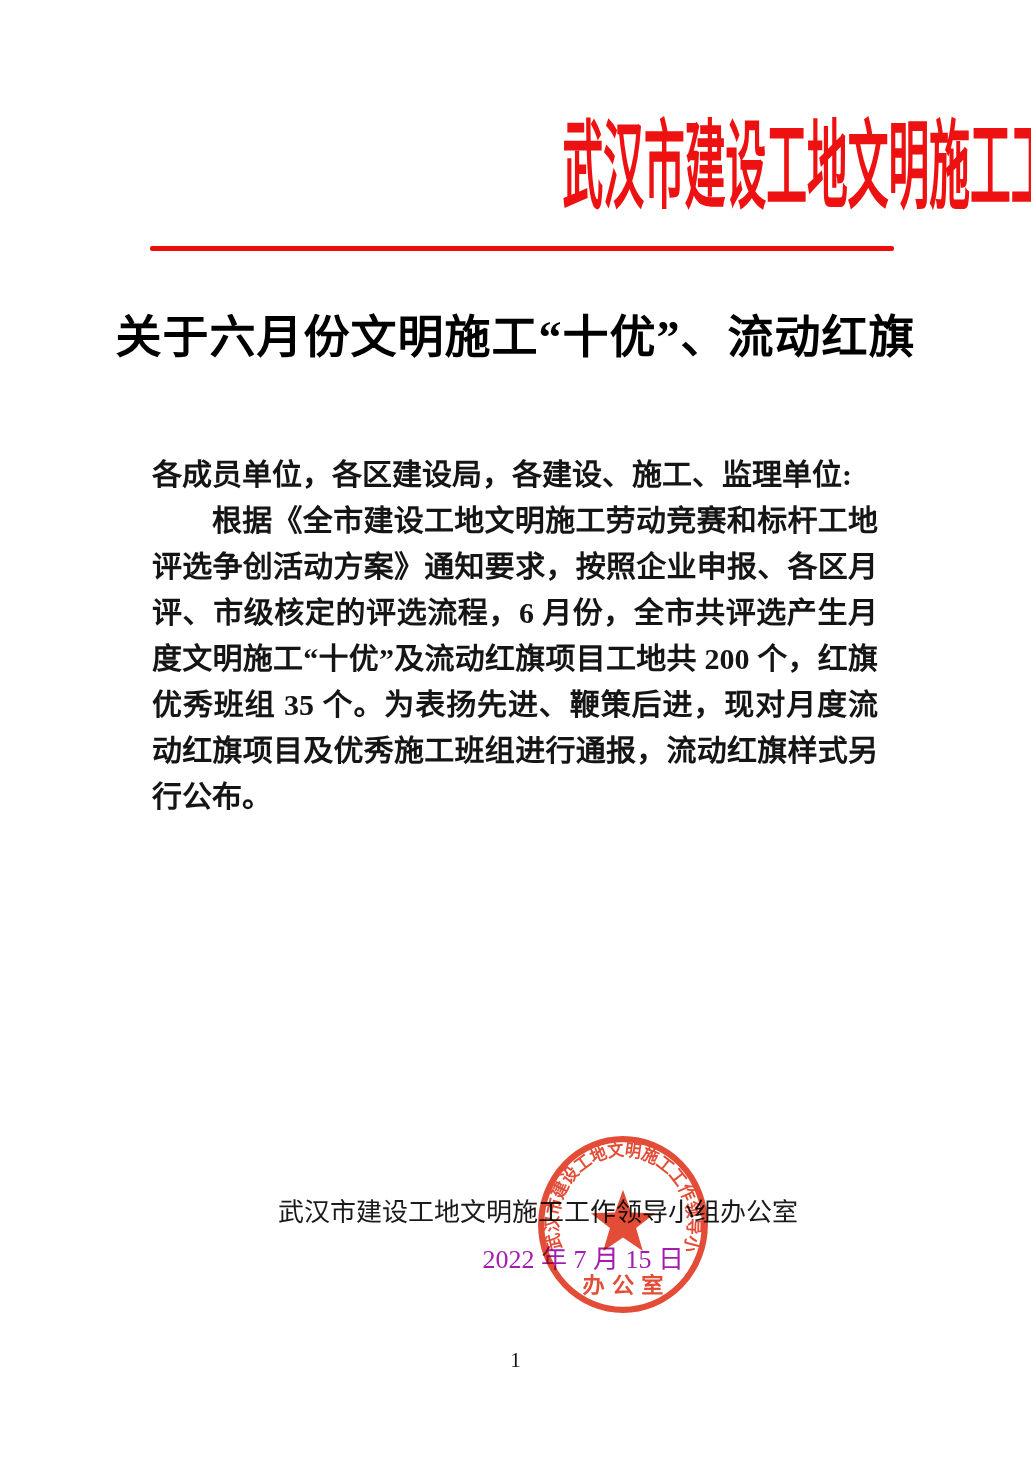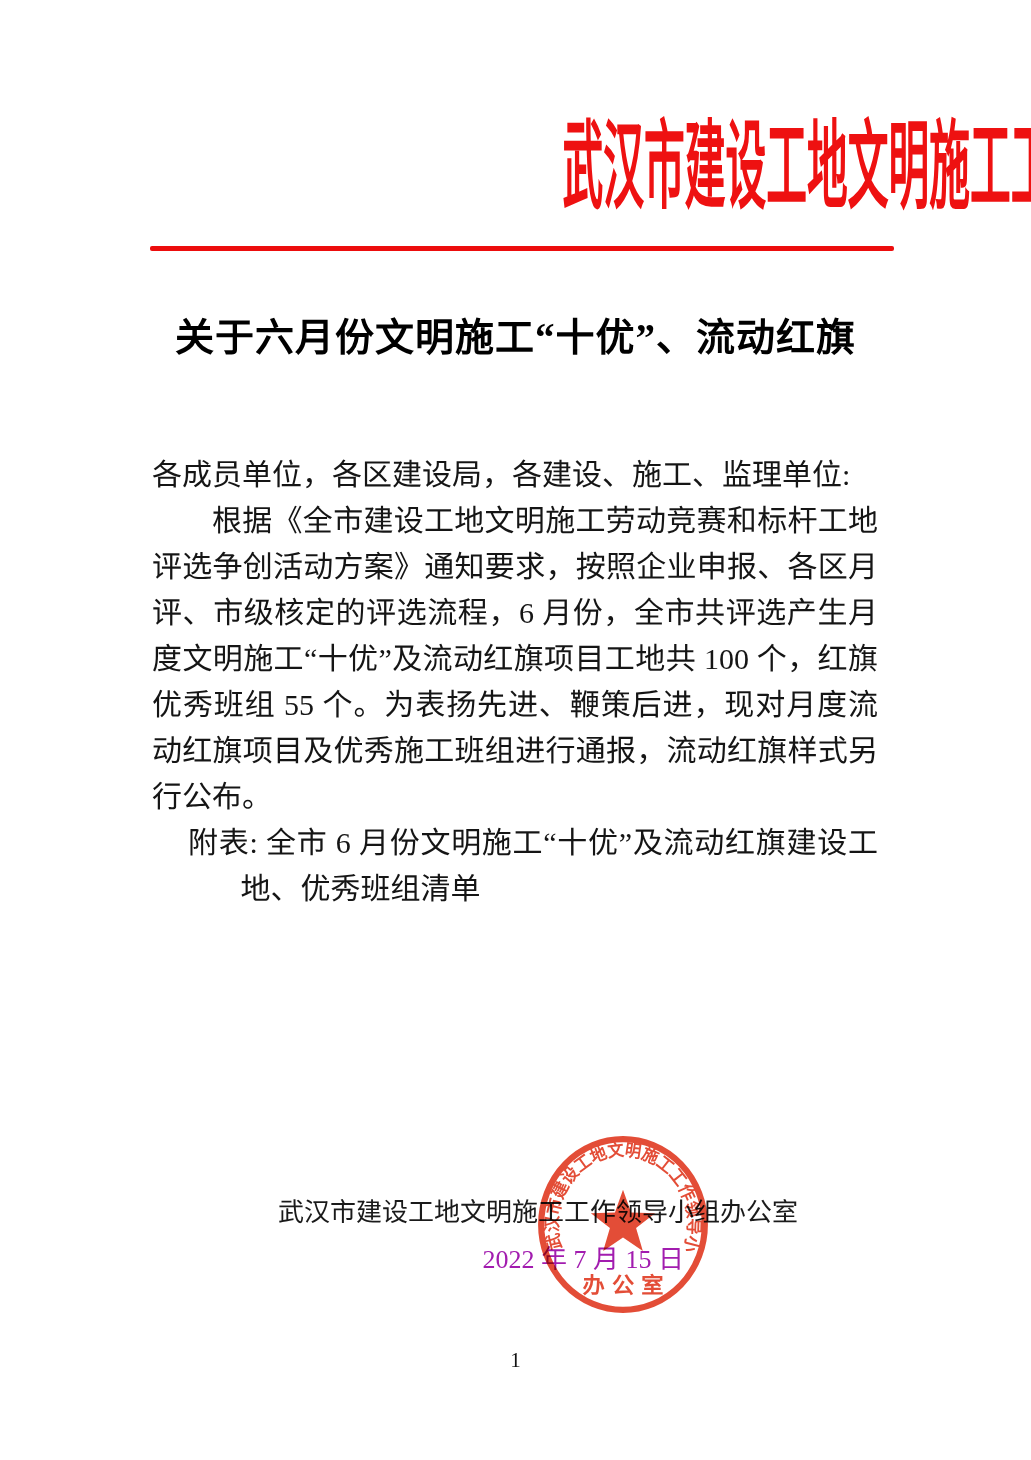--- a/index.html
+++ b/index.html
@@ -46,39 +46,39 @@
     border-radius: 2px;
   }
 
   
   .doc-title {
     position: absolute;
     top: 310px;
     left: 0;
     width: 100%;
     text-align: center;
-    font-size: 39px;
+    font-size: 46px;
     font-weight: bold;
     color: #000000;
     line-height: 56px;
     letter-spacing: 1px;
   }
 
   
   .doc-body {
     position: absolute;
     top: 452px;
     left: 152px;
     width: 726px;
     font-size: 30px;
     line-height: 46px;
     color: #151515;
     text-align: justify;
   }
-  .doc-body p { margin: 0; }
+  .doc-body p { margin: 0; font-weight: bold; }
   .para-indent { text-indent: 2em; }
   .para-attach {
     padding-left: 2.95em;
     text-indent: -1.75em;
   }
 
   
   .sig-org {
     position: absolute;
     top: 1191px;
@@ -131,22 +131,21 @@
   </div>
 
   <div class="red-rule"></div>
 
   <div class="doc-title">
     <div>关于六月份文明施工“十优”、流动红旗</div>
   </div>
 
   <div class="doc-body">
     <p>各成员单位，各区建设局，各建设、施工、监理单位:</p>
-    <p class="para-indent">根据《全市建设工地文明施工劳动竞赛和标杆工地评选争创活动方案》通知要求，按照企业申报、各区月评、市级核定的评选流程，6 月份，全市共评选产生月度文明施工“十优”及流动红旗项目工地共 100 个，红旗优秀班组 55 个。为表扬先进、鞭策后进，现对月度流动红旗项目及优秀施工班组进行通报，流动红旗样式另行公布。</p>
-    <p class="para-attach"><span>附表:</span> <span>全市 6 月份文明施工“十优”及流动红旗建设工地、优秀班组清单</span></p>
+    <p class="para-indent">根据《全市建设工地文明施工劳动竞赛和标杆工地评选争创活动方案》通知要求，按照企业申报、各区月评、市级核定的评选流程，6 月份，全市共评选产生月度文明施工“十优”及流动红旗项目工地共 200 个，红旗优秀班组 35 个。为表扬先进、鞭策后进，现对月度流动红旗项目及优秀施工班组进行通报，流动红旗样式另行公布。</p>
   </div>
 
   <div class="sig-org">武汉市建设工地文明施工工作领导小组办公室</div>
   <div class="sig-date">2022 年 7 月 15 日</div>
 
   <div class="stamp">
     <svg viewBox="0 0 200 208" xmlns="http://www.w3.org/2000/svg">
       <ellipse cx="100" cy="104" rx="92" ry="96" fill="none" stroke="#e2432c" stroke-width="7"></ellipse>
       <polygon fill="#e2432c" points="100,65 109.1,90.5 136.1,91.3 114.7,107.8 122.3,133.7 100,118.5 77.7,133.7 85.3,107.8 63.9,91.3 90.9,90.5"></polygon>
       <defs>

